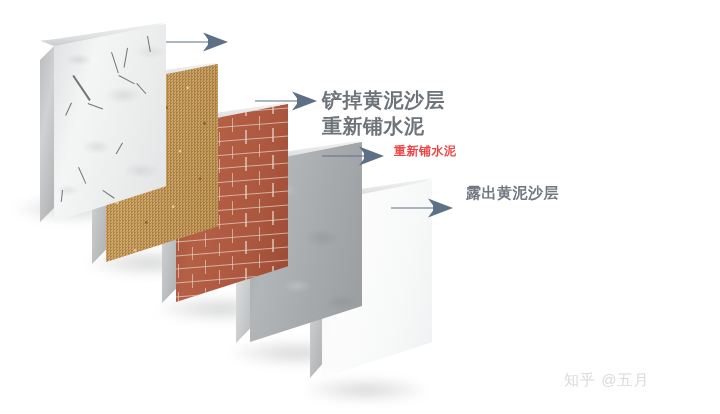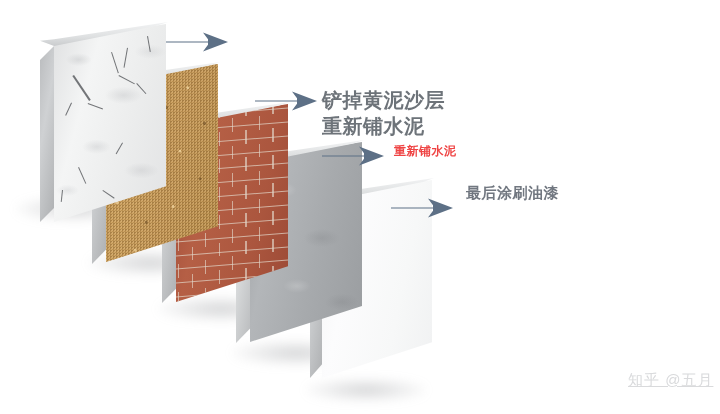--- a/index.html
+++ b/index.html
@@ -358,18 +358,18 @@
   <div class="caption" style="left:322px; top:87px; font-size:20px; color:#6d7379; z-index:21;">
     <span class="ln">铲掉黄泥沙层</span>
     <span class="ln">重新铺水泥</span>
   </div>
 
   <div class="caption" style="left:394px; top:144px; font-size:12px; color:#ef4444; z-index:21;">
     <span class="ln">重新铺水泥</span>
   </div>
 
   <div class="caption" style="left:466px; top:183px; font-size:15px; color:#717780; z-index:21;">
-    <span class="ln">最后涂刷油漆</span>
-  </div>
-
-  <div class="watermark" style="left:628px; top:371px; z-index:30;text-decoration:underline;">知乎 @五月</div>
+    <span class="ln">露出黄泥沙层</span>
+  </div>
+
+  <div class="watermark" style="left:564px; top:371px; z-index:30;">知乎 @五月</div>
 
 </div>
 
 </body></html>

